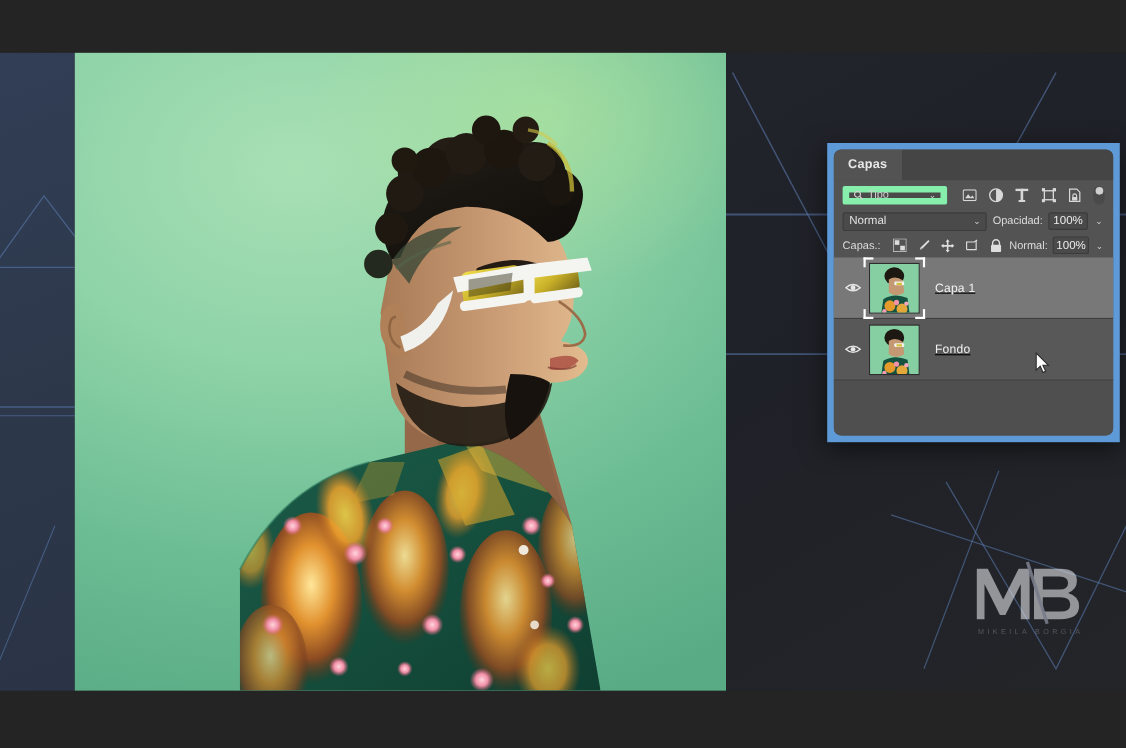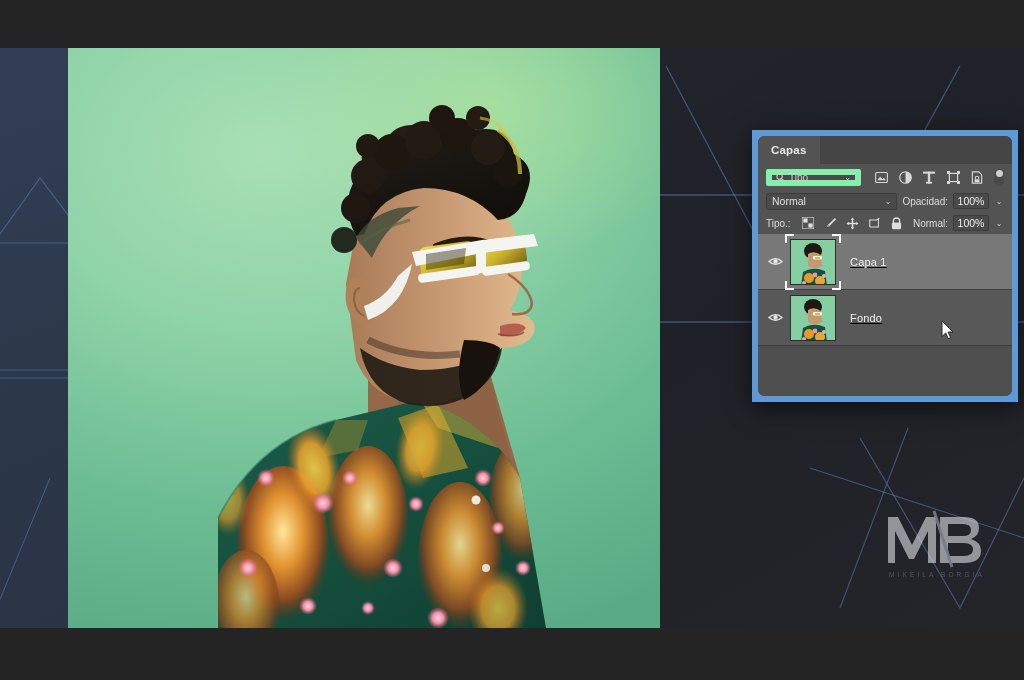--- a/index.html
+++ b/index.html
@@ -388,21 +388,21 @@
           <span class="chev">⌄</span>
         </div>
         <span class="fieldlabel">Opacidad:</span>
         <div class="numbox">
           <span>100%</span>
         </div>
         <span class="mini-chev">⌄</span>
       </div>
 
       <div class="lock-row">
-        <span class="fieldlabel">Tipo.:</span>
+        <span class="fieldlabel">Capas.:</span>
         <div class="lock-icons">
           <span class="li">
             <svg width="12" height="12" viewBox="0 0 12 12">
               <rect x="0" y="0" width="12" height="12" fill="none" stroke="#dedede" stroke-width="1.1"></rect>
               <rect x="1.4" y="1.4" width="4.2" height="4.2" fill="#dedede"></rect>
               <rect x="6.4" y="6.4" width="4.2" height="4.2" fill="#dedede"></rect>
             </svg>
           </span>
           <span class="li">
             <svg width="13" height="13" viewBox="0 0 14 14">

